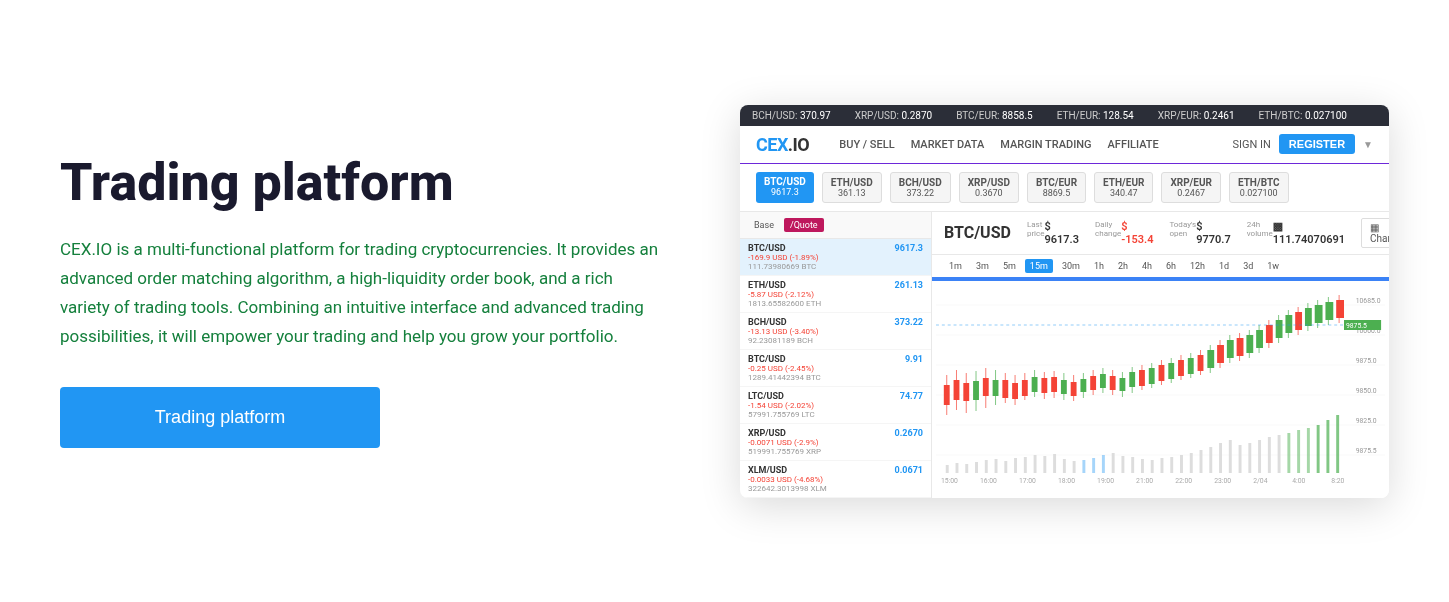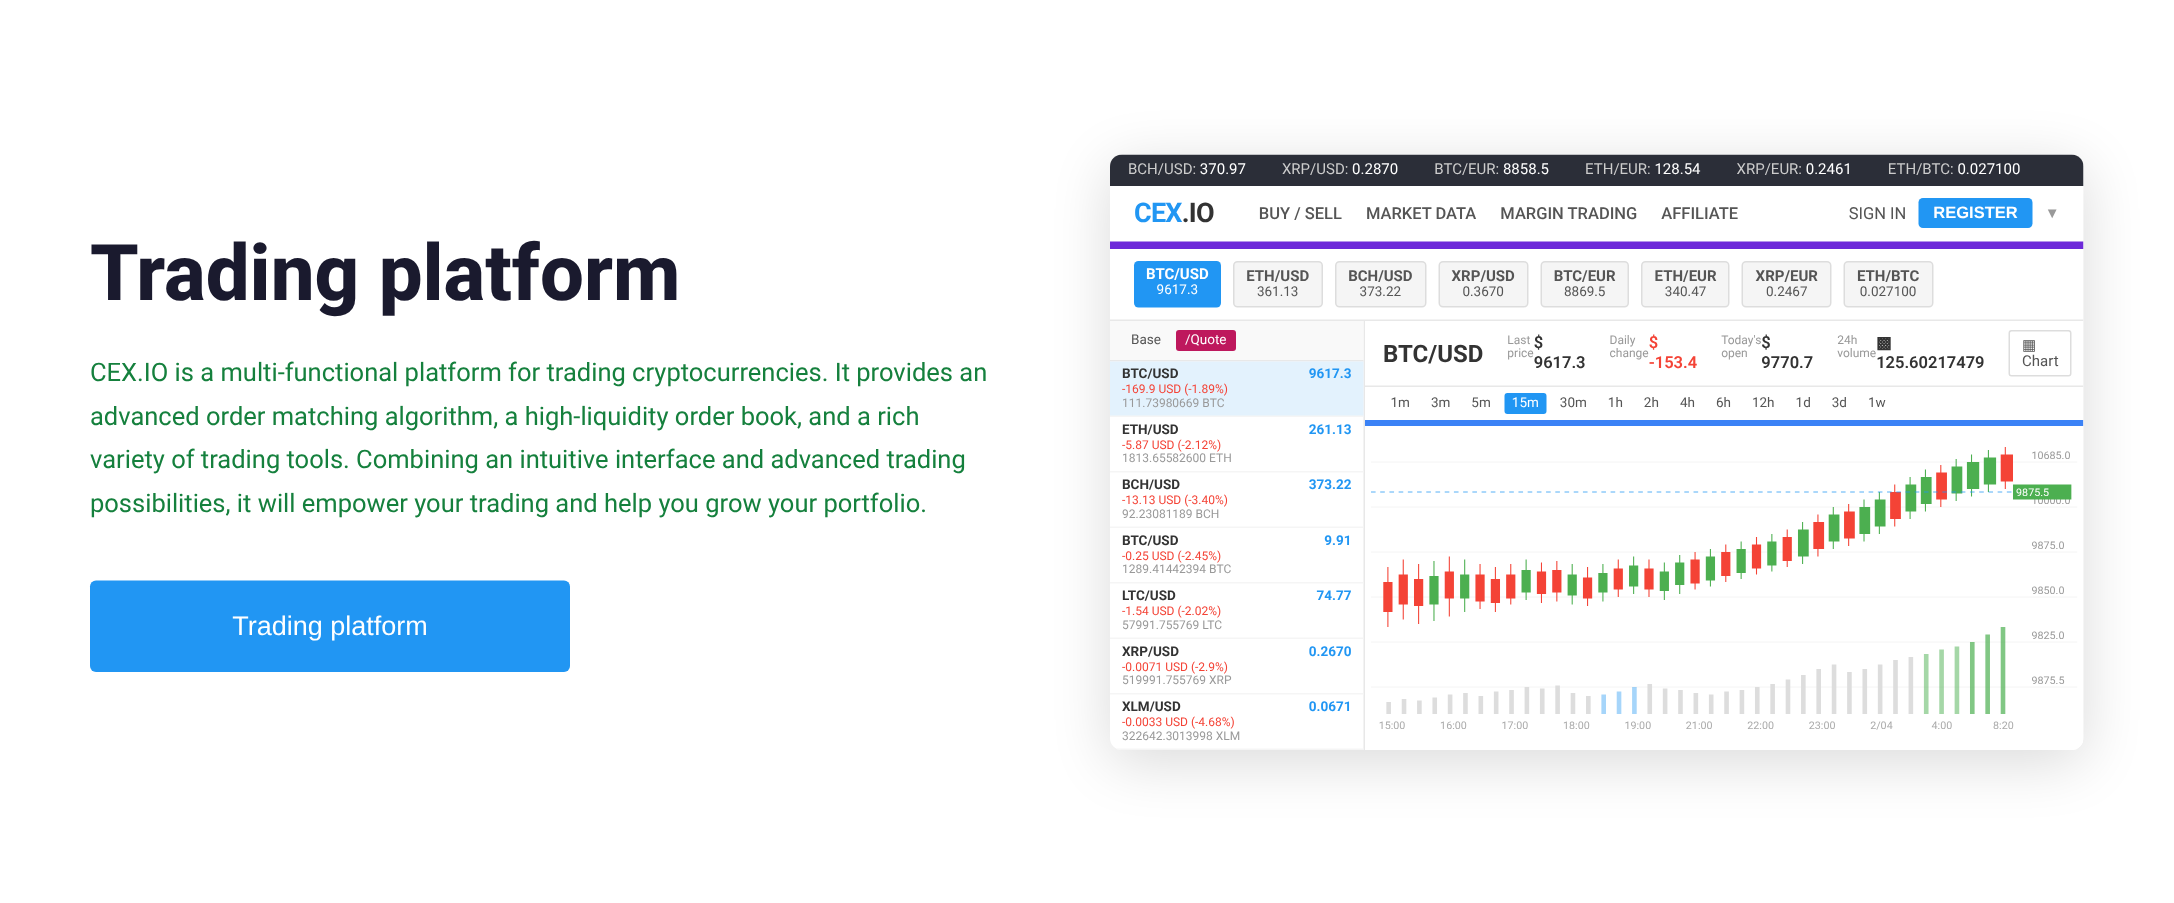--- a/index.html
+++ b/index.html
@@ -72,21 +72,21 @@
       display: flex;
       gap: 24px;
       overflow: hidden;
     }
     .ticker-item { color: #ccc; white-space: nowrap; }
     .ticker-item span { color: #fff; }
 
     
     .mock-nav {
       background: #fff;
-      border-bottom: 5px solid #6d28d9;
+      border-bottom: 1px solid #6d28d9;
       display: flex;
       align-items: center;
       padding: 8px 16px;
       gap: 20px;
     }
     .mock-logo {
       font-size: 18px;
       font-weight: 700;
       color: #2196f3;
       letter-spacing: -0.5px;
@@ -139,21 +139,21 @@
     .pair-chip.inactive { background: #f5f5f5; color: #555; border: 1px solid #ddd; }
     .pair-chip .pair-name { font-weight: 700; font-size: 10px; }
     .pair-chip .pair-price { font-size: 9px; }
 
     
     .trading-area {
       display: flex;
       background: #fff;
     }
     .order-book {
-      width: 170px;
+      width: 192px;
       border-right: 1px solid #e8e8e8;
       font-size: 9px;
     }
     .order-book-header {
       background: #f9f9f9;
       padding: 6px 8px;
       display: flex;
       gap: 4px;
       border-bottom: 1px solid #e8e8e8;
     }
@@ -393,21 +393,21 @@
           <div class="chart-stat">
             <span class="chart-stat-label">Daily change</span>
             <span class="chart-stat-value neg">$ -153.4</span>
           </div>
           <div class="chart-stat">
             <span class="chart-stat-label">Today's open</span>
             <span class="chart-stat-value">$ 9770.7</span>
           </div>
           <div class="chart-stat">
             <span class="chart-stat-label">24h volume</span>
-            <span class="chart-stat-value">▩ 125.60217479</span>
+            <span class="chart-stat-value">▩ 111.74070691</span>
           </div>
           <div class="chart-icon" style="font-size:10px; color:#555; border:1px solid #ddd; padding:3px 8px; border-radius:2px;">▦ Chart</div>
         </div>
 
         <div class="time-selector">
           <div class="time-btn">1m</div>
           <div class="time-btn">3m</div>
           <div class="time-btn">5m</div>
           <div class="time-btn active">15m</div>
           <div class="time-btn">30m</div>

